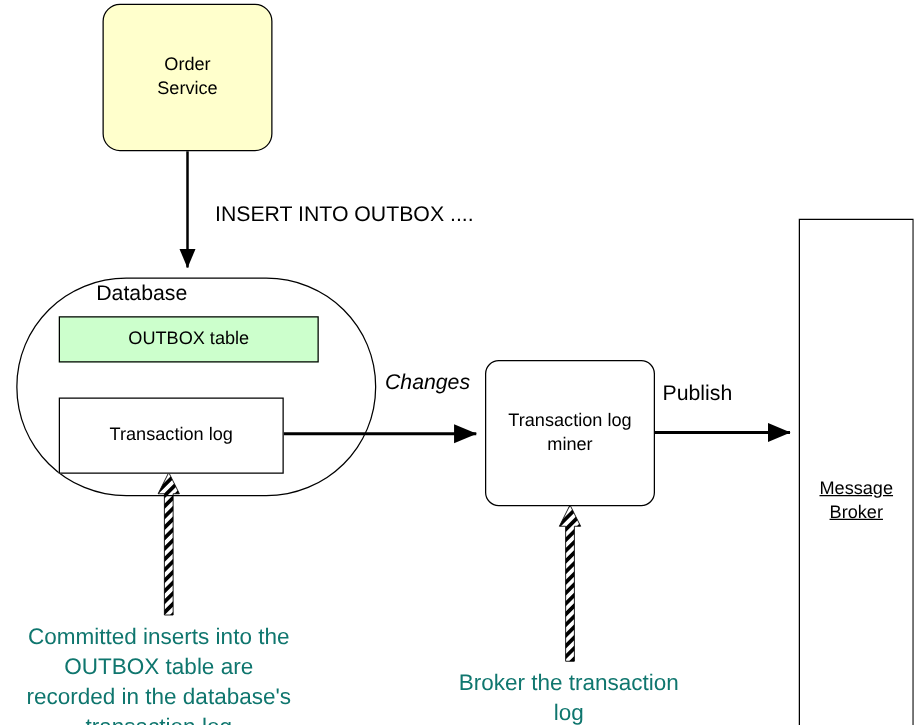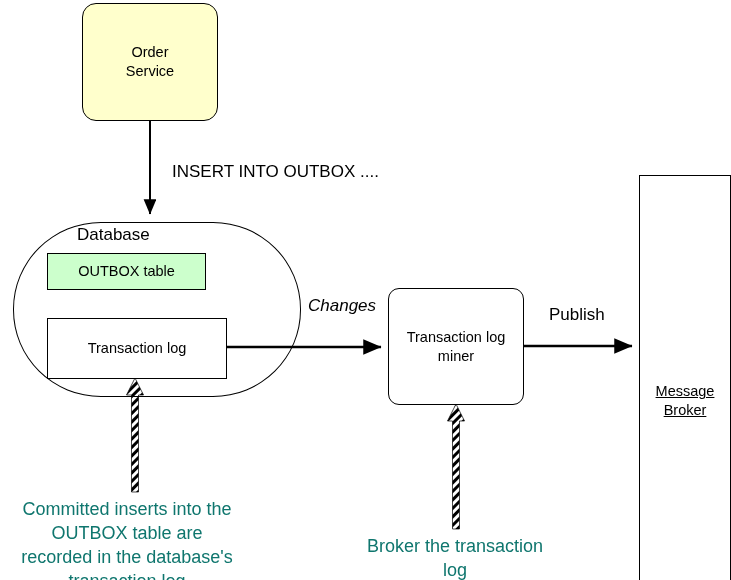--- a/index.html
+++ b/index.html
@@ -60,21 +60,21 @@
   #db-container {
     left: 13px; top: 222px; width: 288px; height: 175px;
     border-radius: 88px / 87px;
     background: transparent;
     border: 1.3px solid #000000;
   }
   #db-title {
     left: 36px; top: 224px; margin-left: 41px;
   }
   #outbox-table {
-    left: 47px; top: 253px; width: 159px; height: 37px;
+    left: 47px; top: 253px; width: 208px; height: 37px;
     background: #ccffcc;
     border: 1.6px solid #000000;
     border-radius: 0;
   }
   #transaction-log {
     left: 47px; top: 318px; width: 180px; height: 61px;
     background: #ffffff;
     border-radius: 0;
   }
   #log-miner {
@@ -85,21 +85,21 @@
   #message-broker {
     left: 639px; top: 175px; width: 92px; height: 452px;
     border-radius: 0;
     background: #ffffff;
     text-decoration: underline;
   }
 
   
   #label-insert  { left: 172px; top: 161px; }
   #label-changes { left: 308px; top: 295px; font-style: italic; }
-  #label-publish { left: 549px; top: 304px; }
+  #label-publish { left: 530px; top: 304px; }
 
   
   #note-committed { left: 16px; top: 498px; width: 222px; }
   #note-reads     { left: 355px; top: 535px; width: 200px; }
 </style>
 </head>
 <body>
 
 <svg id="canvas" viewBox="0 0 731 580" xmlns="http://www.w3.org/2000/svg">
   <defs>

